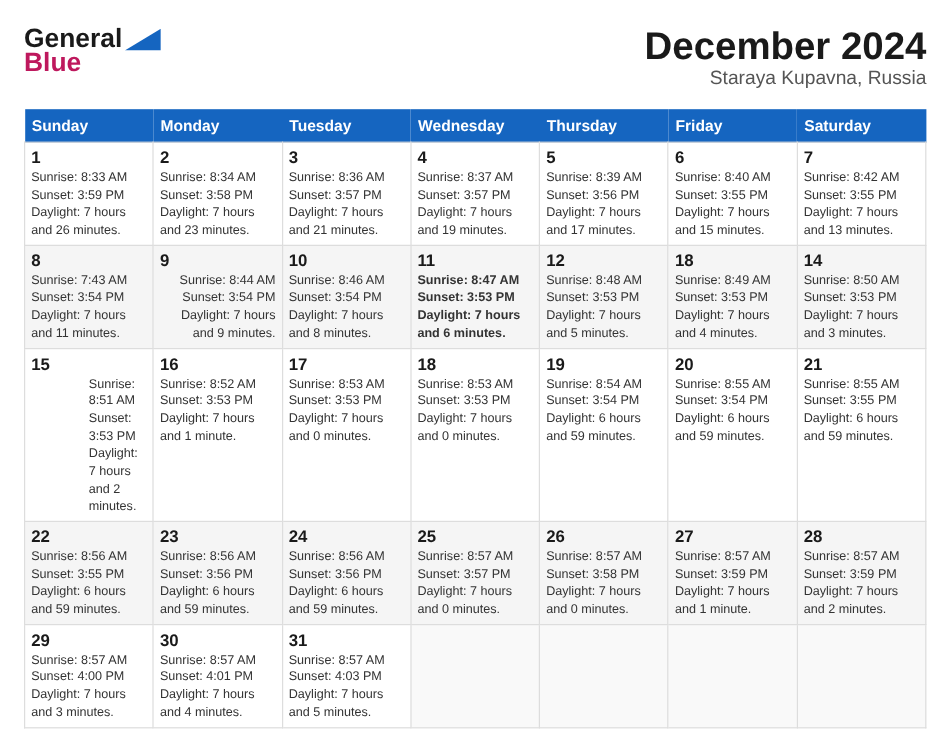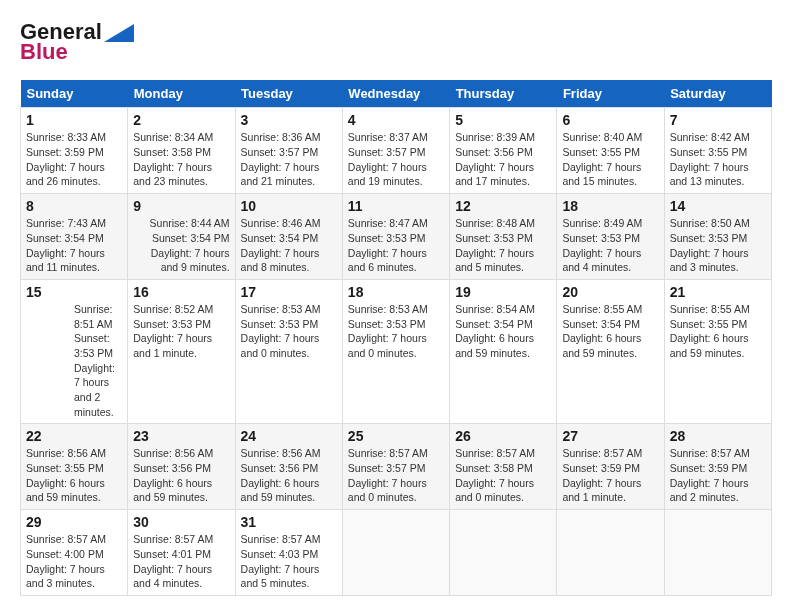--- a/index.html
+++ b/index.html
@@ -87,20 +87,24 @@
     <div style="display:flex;align-items:center;">
       <span class="logo-text">
         <span style="color:#1a1a1a;">General</span>
       </span>
       <svg width="30" height="18" viewBox="0 0 30 18" style="margin-left:2px;margin-top:2px;">
         <polygon points="0,18 30,0 30,18" fill="#1565c0"></polygon>
       </svg>
     </div>
     <span class="logo-text" style="color:#be185d;margin-top:-4px;">Blue</span>
   </div>
+  <div class="title-block">
+    <div class="month-title">December 2024</div>
+    <div class="location-title">Staraya Kupavna, Russia</div>
+  </div>
 </div>
 
 <table>
   <thead>
     <tr>
     <th>Sunday</th>
         <th>Monday</th>
         <th>Tuesday</th>
         <th>Wednesday</th>
         <th>Thursday</th>
@@ -177,21 +181,21 @@
         </td>
         <td>
           <div class="day-num">10</div>
           <div class="day-info" style="white-space: pre-line;">Sunrise: 8:46 AM
 Sunset: 3:54 PM
 Daylight: 7 hours
 and 8 minutes.</div>
         </td>
         <td>
           <div class="day-num">11</div>
-          <div class="day-info" style="white-space: pre-line;">Sunrise: 8:47 AM
+          <div class="day-info" style="white-space: pre-line; font-weight: bold;">Sunrise: 8:47 AM
 Sunset: 3:53 PM
 Daylight: 7 hours
 and 6 minutes.</div>
         </td>
         <td>
           <div class="day-num">12</div>
           <div class="day-info" style="white-space: pre-line;">Sunrise: 8:48 AM
 Sunset: 3:53 PM
 Daylight: 7 hours
 and 5 minutes.</div>

